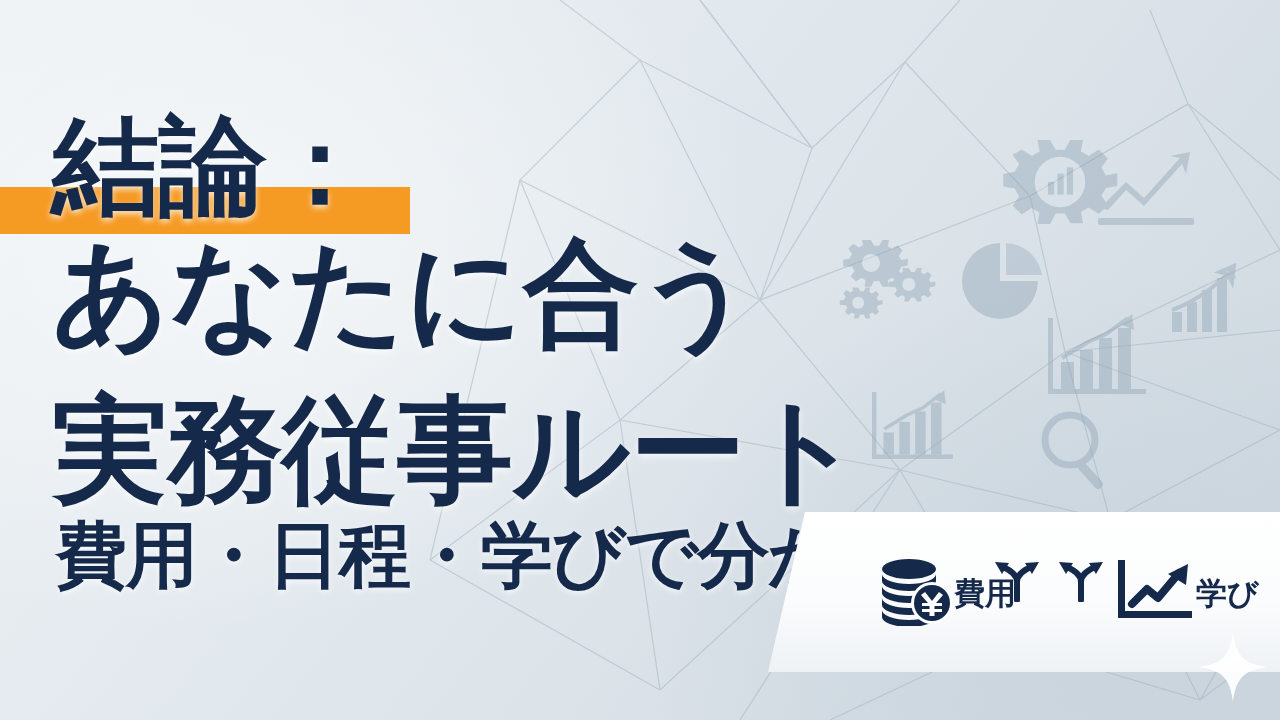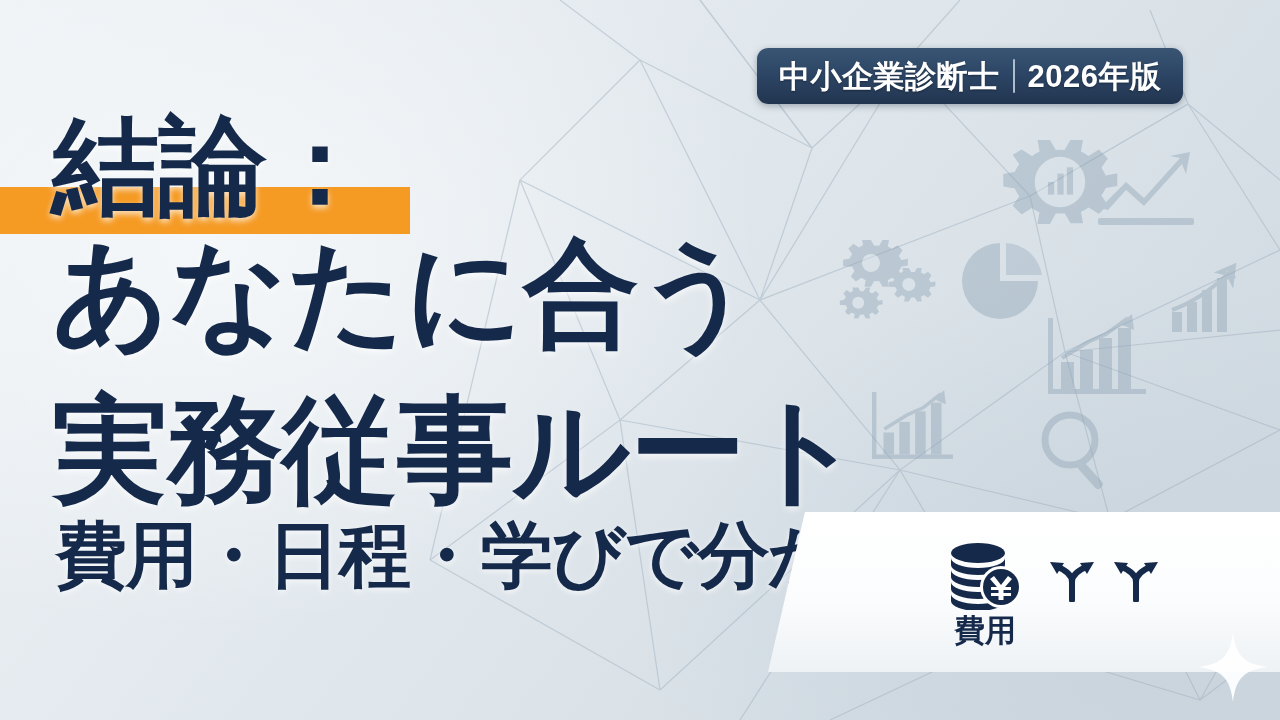--- a/index.html
+++ b/index.html
@@ -71,21 +71,21 @@
     background:linear-gradient(180deg,#ffffff 0%,#fbfcfd 55%,#eef2f5 100%);
     clip-path:polygon(7.1% 0%, 100% 0%, 100% 100%, 0% 100%);
     box-shadow:0 4px 16px rgba(40,60,85,.17);
   }
   .card-row{
     position:absolute;left:768px;top:512px;width:520px;height:160px;
     display:flex;align-items:center;justify-content:center;gap:6px;
     padding-left:42px;box-sizing:border-box;
   }
   .step{
-    display:flex;flex-direction:column;align-items:center;justify-content:flex-start;
+    display:flex;align-items:center;justify-content:flex-start;
     width:104px;
   }
   .step .glyph{height:74px;display:flex;align-items:center;justify-content:center;}
   .step .lbl{
     margin-top:2px;color:#15294b;font-size:31px;font-weight:800;
     line-height:1;white-space:nowrap;letter-spacing:0px;
   }
   .fork{width:58px;display:flex;align-items:center;justify-content:center;
         padding-bottom:26px;}
 
@@ -195,25 +195,20 @@
         <rect x="13" y="46" width="12" height="25"></rect>
         <rect x="31" y="34" width="12" height="37"></rect>
         <rect x="49" y="22" width="12" height="49"></rect>
         <rect x="67" y="12" width="12" height="59"></rect>
         <path d="M14 42 L40 26 L58 18 L78 2" fill="none" stroke="#8ea3b5" stroke-width="4"></path>
         <path d="M82 -2 L84 14 L70 8 Z"></path>
       </g>
     </g>
   </svg>
 
-  <div class="badge">
-    <span>中小企業診断士</span>
-    <i class="sep"></i>
-    <span>2026年版</span>
-  </div>
 
   <div class="kicker-wrap">
     <div class="kicker-bar"></div>
     <div class="kicker">結論：</div>
   </div>
 
   <div class="line line-2">あなたに合う</div>
   <div class="line line-3">実務従事ルート</div>
   <div class="sub">費用・日程・学びで分かる</div>
 
@@ -255,20 +250,33 @@
       <svg width="52" height="46" viewBox="0 0 52 46">
         <g fill="none" stroke="#15294b" stroke-width="6" stroke-linecap="round">
           <path d="M26 44 L26 26 C26 18 19 14 12 11"></path>
           <path d="M26 26 C26 18 33 14 40 11"></path>
         </g>
         <path d="M4 6 L18 7 L11 18 Z" fill="#15294b"></path>
         <path d="M48 6 L34 7 L41 18 Z" fill="#15294b"></path>
       </svg>
     </div>
 
+    <div class="step">
+      <div class="glyph">
+        <svg width="80" height="68" viewBox="0 0 80 68">
+          <g fill="#15294b">
+            <rect x="2" y="2" width="7" height="58"></rect>
+            <rect x="2" y="53" width="74" height="7"></rect>
+            <path d="M16 46 L31 31 L42 40 L63 15" fill="none" stroke="#15294b" stroke-width="8" stroke-linejoin="round" stroke-linecap="round"></path>
+            <path d="M72 6 L70 27 L52 16 Z"></path>
+          </g>
+        </svg>
+      </div>
+      <div class="lbl">学び</div>
+    </div>
 
   </div>
 
   <svg class="sparkle" viewBox="0 0 70 70">
     <path d="M35 0 C38 24 46 32 70 35 C46 38 38 46 35 70 C32 46 24 38 0 35 C24 32 32 24 35 0 Z" fill="#ffffff" opacity="0.92"></path>
   </svg>
 
 </div>
 
 </body></html>

